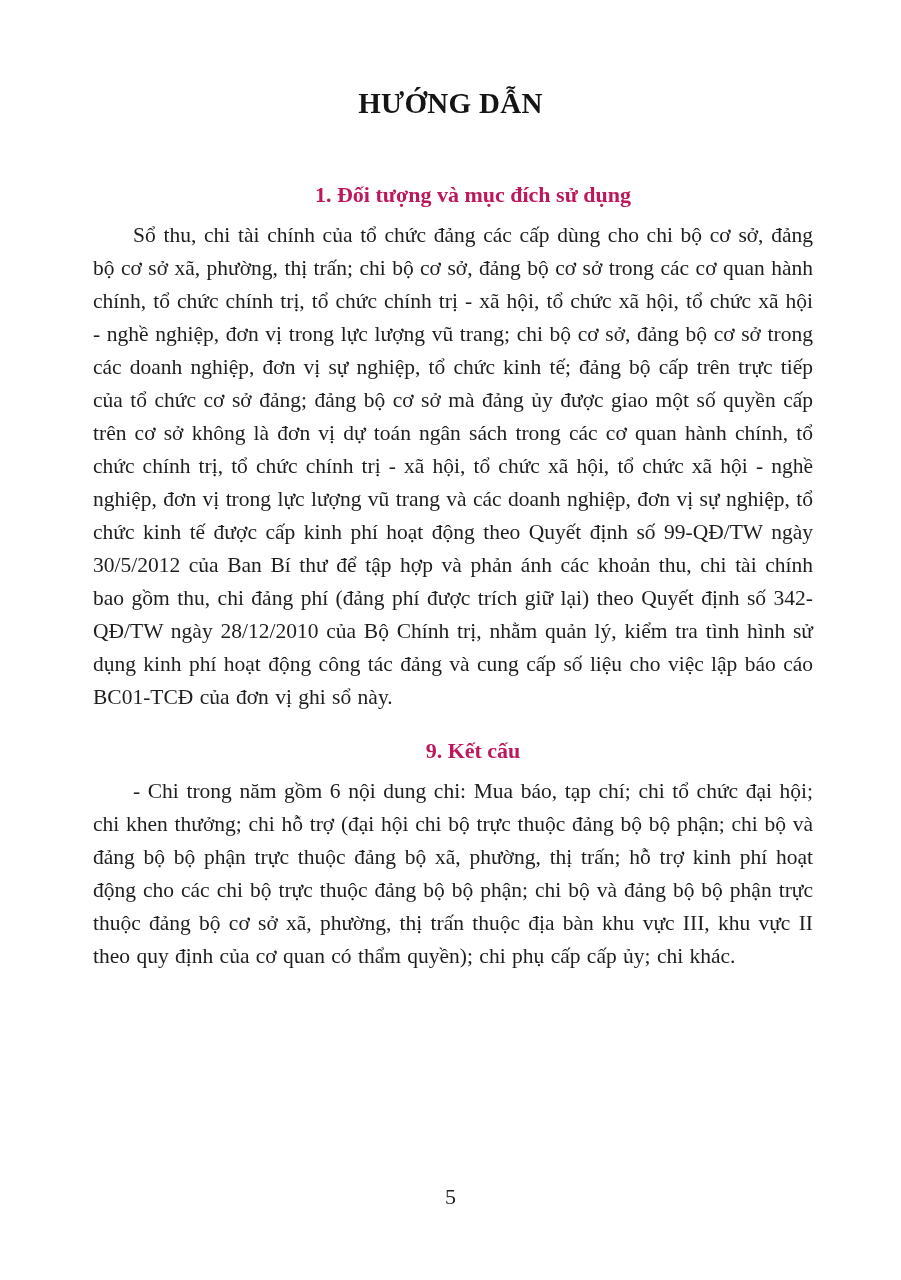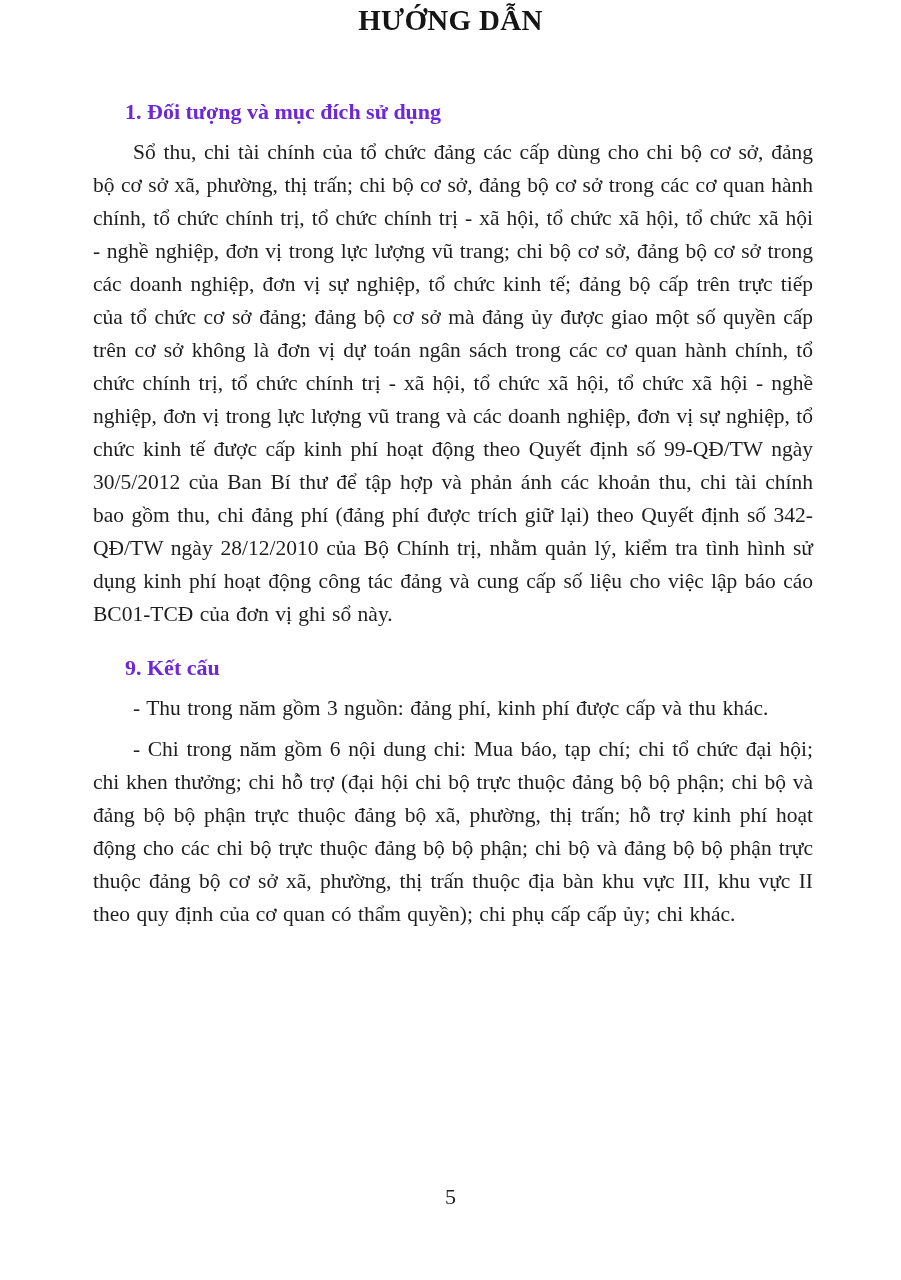--- a/index.html
+++ b/index.html
@@ -11,44 +11,45 @@
     position: relative;
     width: 901px;
     height: 1280px;
     background: #ffffff;
     overflow: hidden;
     font-family: "Liberation Serif", "DejaVu Serif", serif;
     color: #1e1e1e;
   }
   .doc-title {
     margin: 0;
+    padding-top: 83px;
     text-align: center;
     font-size: 29px;
     font-weight: bold;
     line-height: 40px;
     letter-spacing: 0.3px;
     color: #151515;
   }
   .title-line {
     display: block;
   }
   .content {
     margin: 0 80px 0 85px;
     font-size: 21.5px;
     line-height: 33px;
     text-align: justify;
     text-justify: inter-word;
   }
   .sec-heading {
     font-size: 22px;
     font-weight: bold;
-    text-align: left;
+    text-align: center;
     text-indent: 40px;
     margin: 20px 0 6px 0;
-    color: #6d28d9;
+    color: #be185d;
   }
   .sec-heading.first {
     margin-top: 55px;
   }
   .para {
     margin: 8px;
     text-indent: 40px;
     word-spacing: 1px;
   }
   .page-number {
@@ -72,21 +73,20 @@
 
   <div class="content">
 
     <h2 class="sec-heading first">1. Đối tượng và mục đích sử dụng</h2>
 
     <p class="para">Sổ thu, chi tài chính của tổ chức đảng các cấp dùng cho chi bộ cơ sở, đảng bộ cơ sở xã, phường, thị trấn; chi bộ cơ sở, đảng bộ cơ sở trong các cơ quan hành chính, tổ chức chính trị, tổ chức chính trị - xã hội, tổ chức xã hội, tổ chức xã hội - nghề nghiệp, đơn vị trong lực lượng vũ trang; chi bộ cơ sở, đảng bộ cơ sở trong các doanh nghiệp, đơn vị sự nghiệp, tổ chức kinh tế; đảng bộ cấp trên trực tiếp của tổ chức cơ sở đảng; đảng bộ cơ sở mà đảng ủy được giao một số quyền cấp trên cơ sở không là đơn vị dự toán ngân sách trong các cơ quan hành chính, tổ chức chính trị, tổ chức chính trị - xã hội, tổ chức xã hội, tổ chức xã hội - nghề nghiệp, đơn vị trong lực lượng vũ trang và các doanh nghiệp, đơn vị sự nghiệp, tổ chức kinh tế được cấp kinh phí hoạt động theo Quyết định số 99-QĐ/TW ngày 30/5/2012 của Ban Bí thư để tập hợp và phản ánh các khoản thu, chi tài chính bao gồm thu, chi đảng phí (đảng phí được trích giữ lại) theo Quyết định số 342-QĐ/TW ngày 28/12/2010 của Bộ Chính trị, nhằm quản lý, kiểm tra tình hình sử dụng kinh phí hoạt động công tác đảng và cung cấp số liệu cho việc lập báo cáo BC01-TCĐ của đơn vị ghi sổ này.</p>
 
     <h2 class="sec-heading">9. Kết cấu</h2>
 
 
-    <p class="para">- Thu trong năm gồm 3 nguồn: đảng phí, kinh phí được cấp và thu khác.</p>
 
     <p class="para">- Chi trong năm gồm 6 nội dung chi: Mua báo, tạp chí; chi tổ chức đại hội; chi khen thưởng; chi hỗ trợ (đại hội chi bộ trực thuộc đảng bộ bộ phận; chi bộ và đảng bộ bộ phận trực thuộc đảng bộ xã, phường, thị trấn; hỗ trợ kinh phí hoạt động cho các chi bộ trực thuộc đảng bộ bộ phận; chi bộ và đảng bộ bộ phận trực thuộc đảng bộ cơ sở xã, phường, thị trấn thuộc địa bàn khu vực III, khu vực II theo quy định của cơ quan có thẩm quyền); chi phụ cấp cấp ủy; chi khác.</p>
 
 
   </div>
 
   <div class="page-number">5</div>
 
 </div>
 

